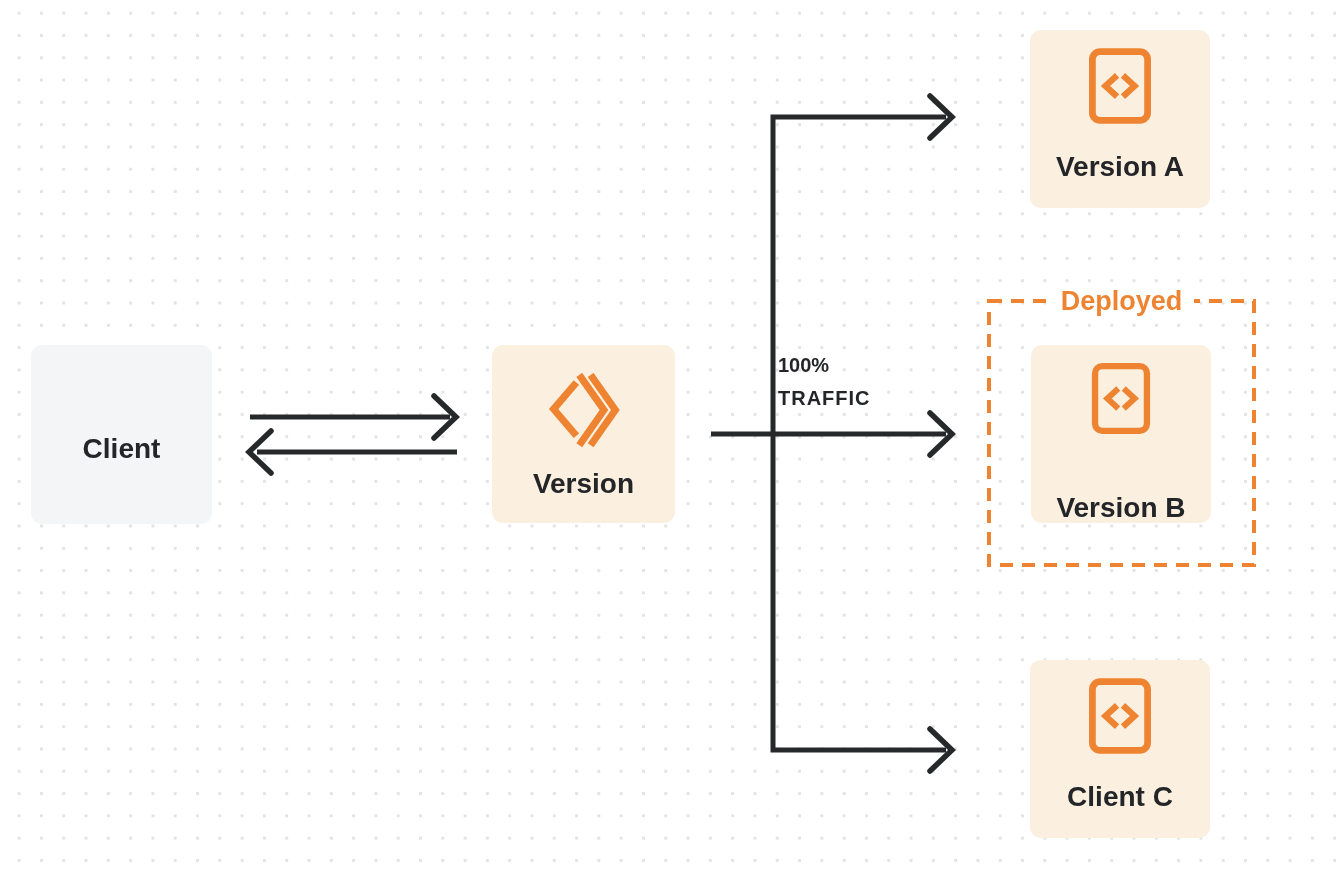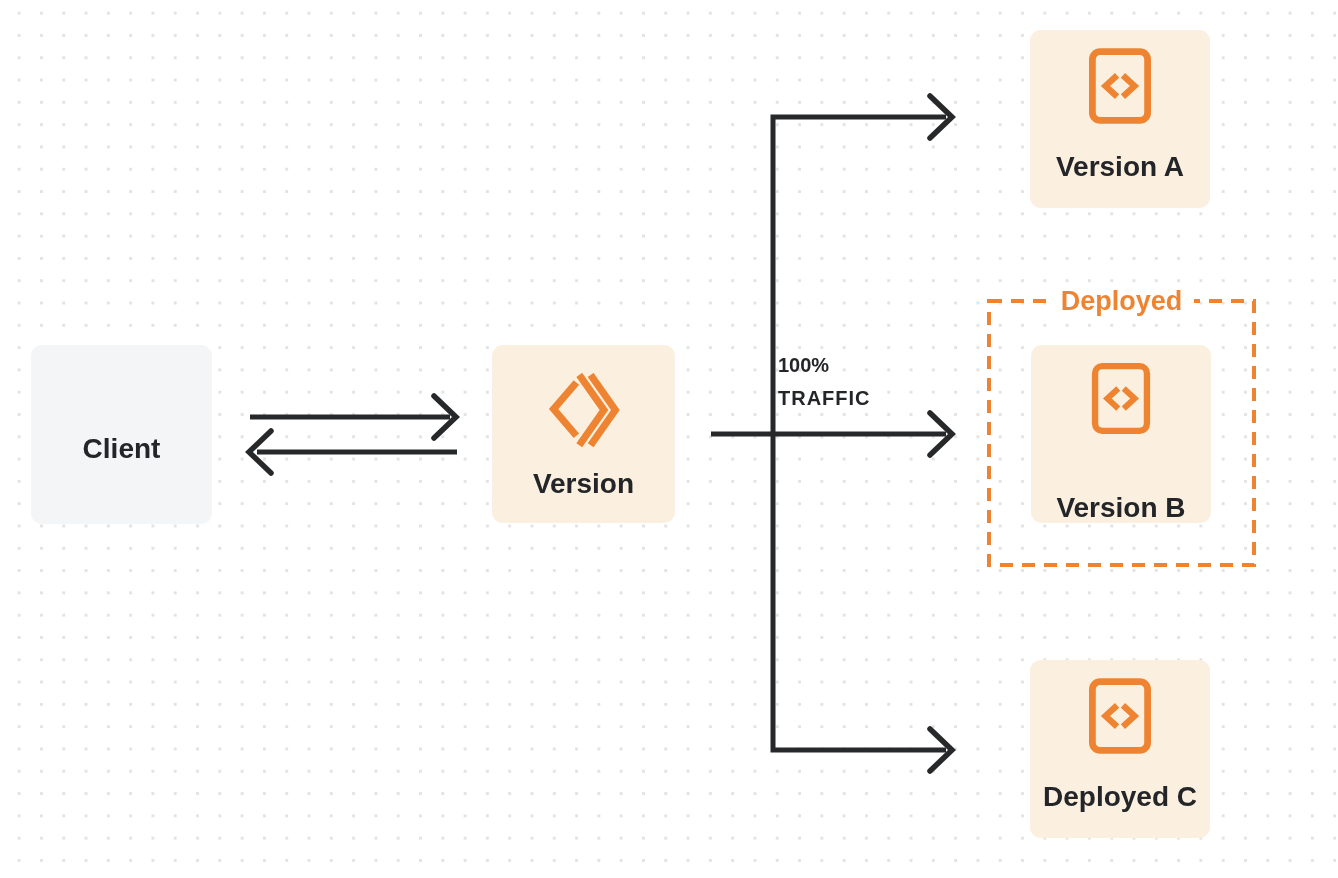--- a/index.html
+++ b/index.html
@@ -109,21 +109,21 @@
     </svg>
     <span class="nlabel">Version B</span>
   </div>
 
   <div class="node version vc">
     <svg class="icon-svg" width="62" height="76" viewBox="0 0 64 78" xmlns="http://www.w3.org/2000/svg" aria-hidden="true">
       <rect class="oln" stroke-width="7" x="3.5" y="3.5" width="57" height="71" rx="8"></rect>
       <path class="oln" stroke-width="6.5" d="M29 28 L17 39 L29 50"></path>
       <path class="oln" stroke-width="6.5" d="M35 28 L47 39 L35 50"></path>
     </svg>
-    <span class="nlabel">Deployed C</span>
+    <span class="nlabel">Client C</span>
   </div>
 
   <div class="traffic">
     <span class="pct">100%</span>
     <span class="word">TRAFFIC</span>
   </div>
 
   <div class="deployed">
     <span>Deployed</span>
   </div>

